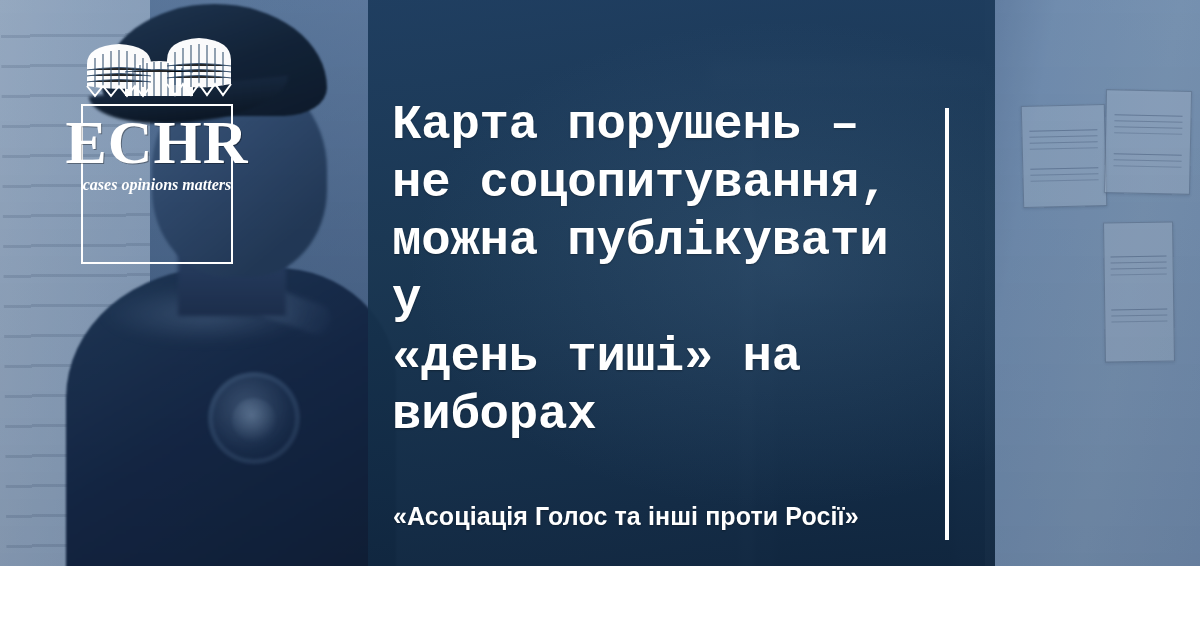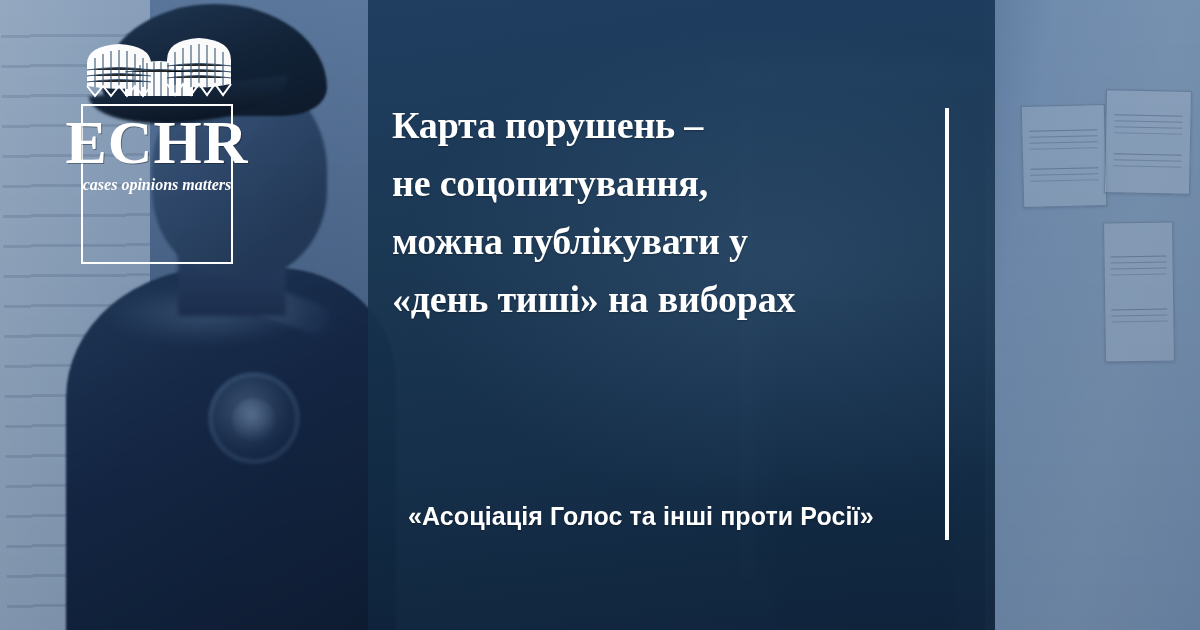--- a/index.html
+++ b/index.html
@@ -7,21 +7,21 @@
     padding: 0;
     background: #ffffff;
   }
   body {
     font-family: "Liberation Sans", sans-serif;
   }
 
   #poster {
     position: relative;
     width: 1200px;
-    height: 630px;
+    height: 566px;
     overflow: hidden;
     background: #7f1d1d;
   }
 
   
   .photo-layer {
     position: absolute;
     inset: 0;
     overflow: hidden;
   }
@@ -239,42 +239,41 @@
     margin-top: 2px;
   }
 
   
   .headline {
     position: absolute;
     left: 392px;
     top: 96px;
     width: 540px;
     color: #ffffff;
-    font-family: Liberation Serif, serif;
-    font-weight: bold;
-    font-size: 38px;
+    font-family: Liberation Mono, monospace;
+    font-weight: bold;
+    font-size: 49px;
     line-height: 58px;
     letter-spacing: -0.2px;
     white-space: pre-line;
     text-shadow: 0 1px 2px rgba(0,0,0,0.30);
   }
 
   .subhead {
     position: absolute;
     left: 393px;
     top: 500px;
     width: 540px;
     color: #ffffff;
     font-family: "Liberation Sans", sans-serif;
     font-weight: bold;
     font-size: 25px;
     line-height: 32px;
     letter-spacing: 0.1px;
     text-shadow: 0 1px 2px rgba(0,0,0,0.30);
-    margin-left: 15px;
   }
 
   .rule {
     position: absolute;
     left: 945px; top: 108px;
     width: 4px; height: 432px;
     background: #ffffff;
   }
 </style>
 </head>

